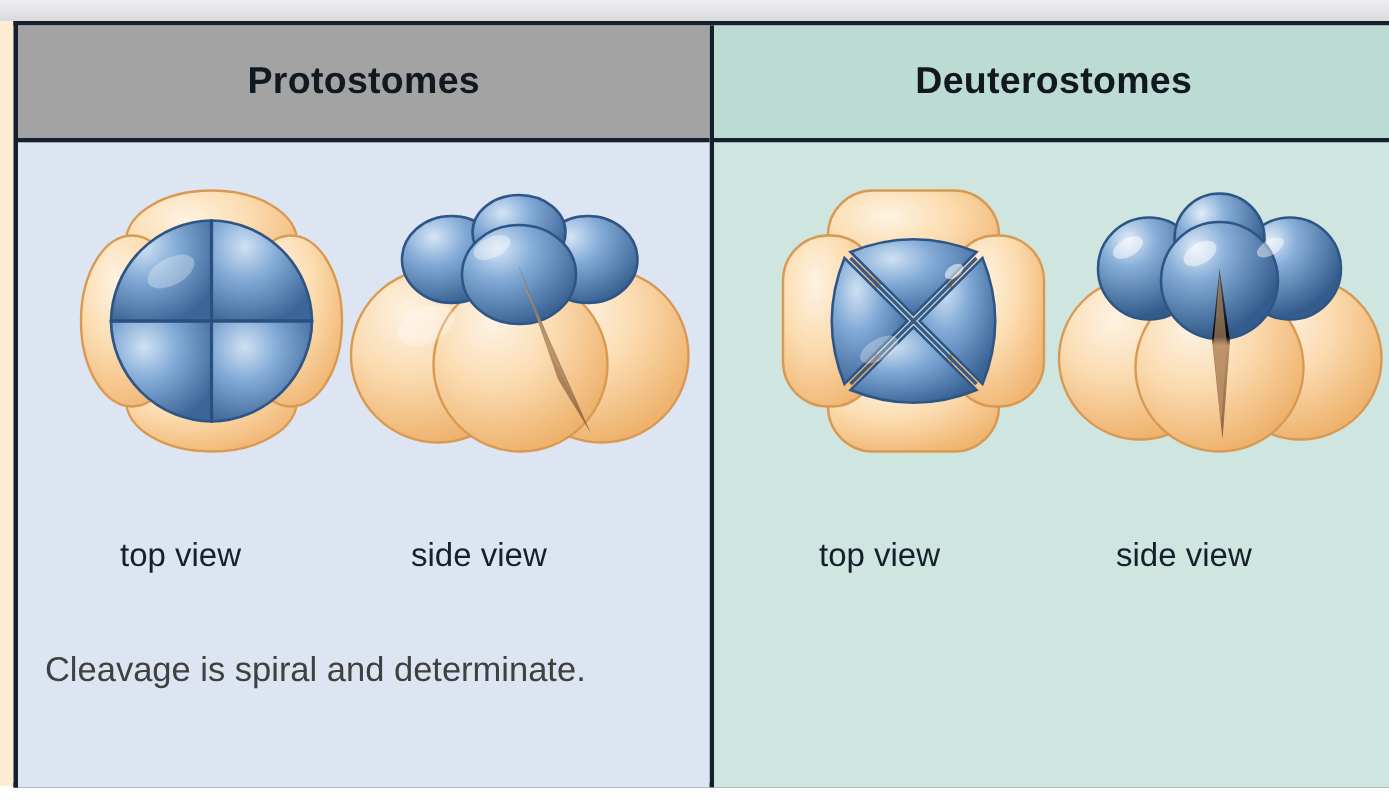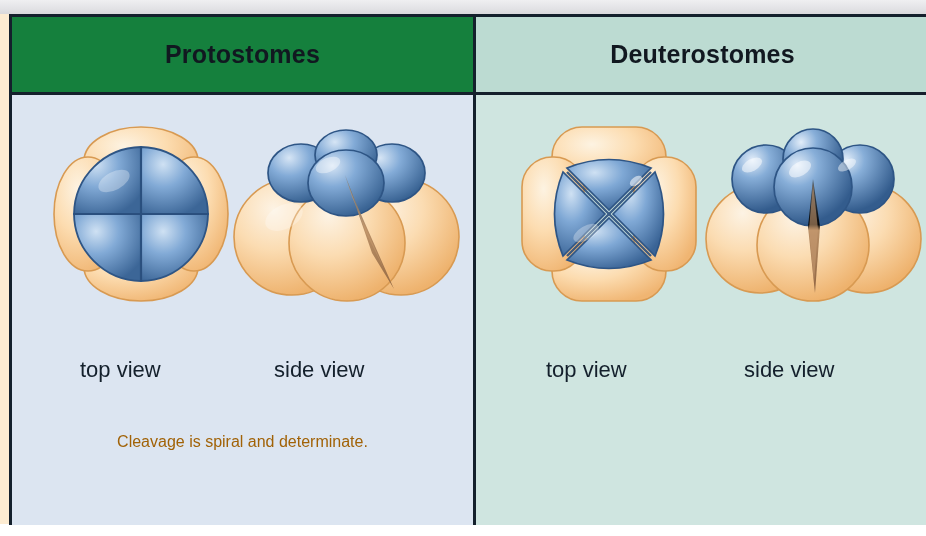--- a/index.html
+++ b/index.html
@@ -39,27 +39,27 @@
   .col-left  { left: 0;    width: 464px; border-right: 3px solid #14202c; }
   .col-right { left: 464px; width: 453px; }
 
   .hdr {
     height: 78px;
     display: flex; align-items: center; justify-content: center;
     border-bottom: 3px solid #14202c;
     font-size: 25px; font-weight: bold; color: #111820;
     letter-spacing: .2px;
   }
-  .hdr-proto { background: #15803d; }
+  .hdr-proto { background: #a3a3a3; }
   .hdr-deut  { background: #bcdbd2; }
 
   .body {
     height: 430px;
     position: relative;
-    display: flex; flex-direction: column; align-items: center;
+    display: flex; flex-direction: column; align-items: flex-start;
   }
   .body-proto { background: #dce5f1; }
   .body-deut  { background: #cfe5e0; }
 
   
   .figs {
     position: relative;
     width: 100%; height: 262px;
   }
   .fig { position: absolute; }
@@ -69,21 +69,21 @@
   }
   .vlabel {
     position: absolute;
     font-size: 22px; color: #14202c;
     text-align: center;
     white-space: nowrap;
   }
 
   .caption {
     margin-top: 30px;
-    font-size: 16px; line-height: 1.32; color: #a16207;
+    font-size: 23px; line-height: 1.32; color: #404040;
     text-align: center; width: 86%;
   }
 
   svg { display: block; overflow: visible; }
 </style>
 </head>
 <body>
 
 <div id="root">
 

